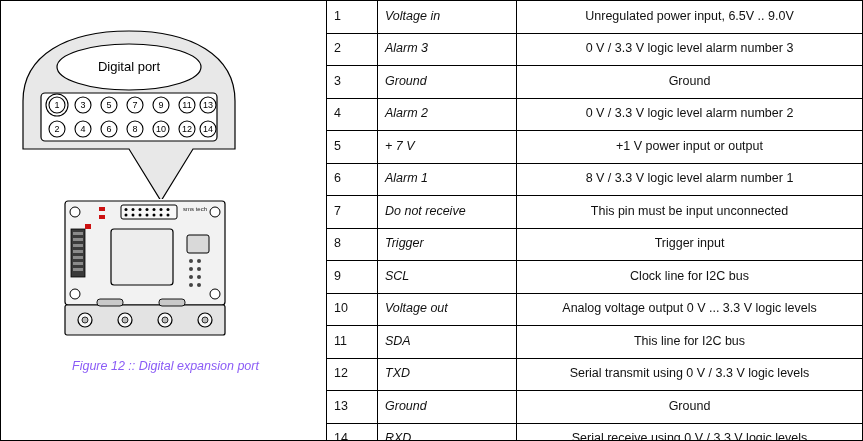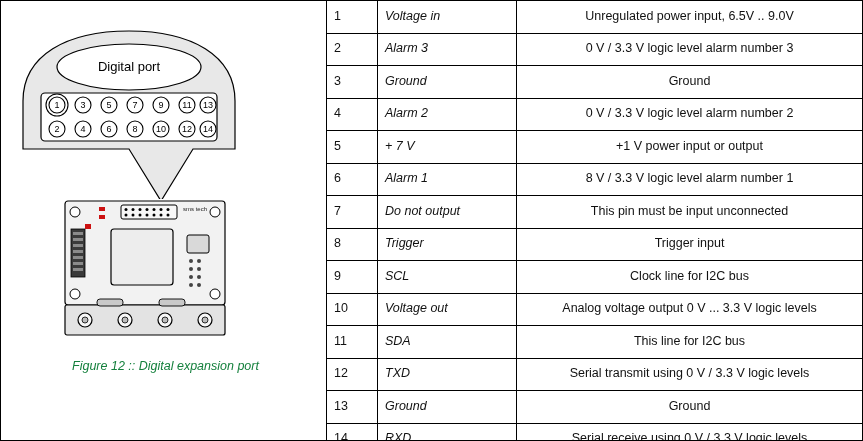--- a/index.html
+++ b/index.html
@@ -50,21 +50,21 @@
   }
 
   .figure-caption {
     position: absolute;
     left: 4px;
     right: 0;
     top: 358px;
     text-align: center;
     font-style: italic;
     font-size: 12.5px;
-    color: #15803d;
+    color: #8b5cf6;
   }
 
   
   .table-panel {
     flex: 1 1 auto;
     overflow: hidden;
   }
   table.pin-table {
     border-collapse: collapse;
     width: 100%;
@@ -269,21 +269,21 @@
           <td class="col-name">+ 7 V</td>
           <td class="col-desc">+1 V power input or output</td>
         </tr>
         <tr>
           <td class="col-num">6</td>
           <td class="col-name">Alarm 1</td>
           <td class="col-desc">8 V / 3.3 V logic level alarm number 1</td>
         </tr>
         <tr>
           <td class="col-num">7</td>
-          <td class="col-name">Do not output</td>
+          <td class="col-name">Do not receive</td>
           <td class="col-desc">This pin must be input unconnected</td>
         </tr>
         <tr>
           <td class="col-num">8</td>
           <td class="col-name">Trigger</td>
           <td class="col-desc">Trigger input</td>
         </tr>
         <tr>
           <td class="col-num">9</td>
           <td class="col-name">SCL</td>

